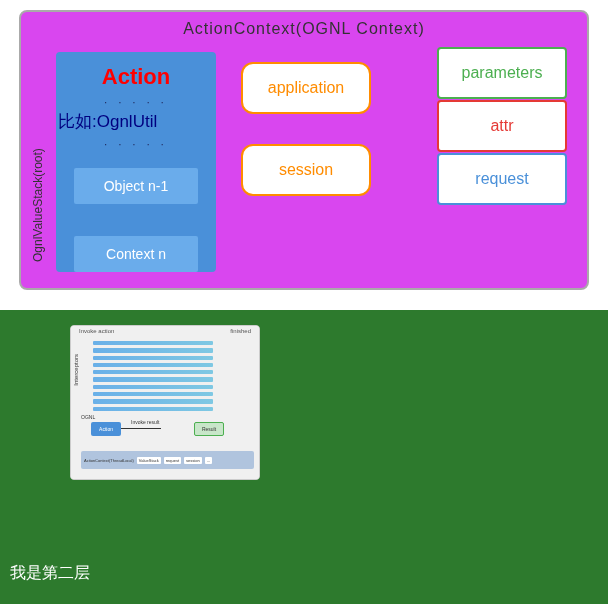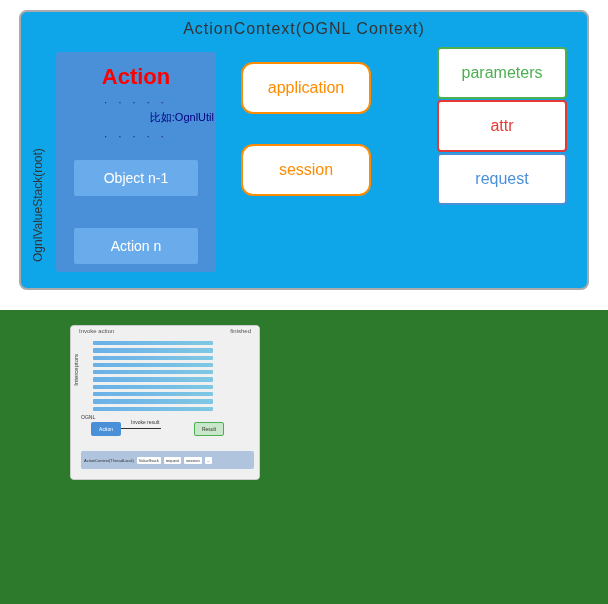--- a/index.html
+++ b/index.html
@@ -19,21 +19,21 @@
       position: relative;
       padding: 10px 15px;
     }
 
     
     .diagram-container {
       width: 570px;
       height: 280px;
       border: 2px solid #aaa;
       border-radius: 8px;
-      background: #0ea5e9;
+      background: #d946ef;
       position: relative;
       margin: 0 auto;
     }
 
     
     .diagram-title {
       text-align: center;
       font-size: 16px;
       color: #333;
       padding-top: 8px;
@@ -67,22 +67,22 @@
     .dots-line {
       text-align: center;
       color: #1a1a4a;
       font-size: 10px;
       letter-spacing: 4px;
       padding: 2px 0;
       flex-shrink: 0;
     }
 
     .example-label {
-      text-align: right;
-      font-size: 11px;
+      text-align: left;
+      font-size: 17px;
       color: #000080;
       padding: 0 0 4px 0;
       flex-shrink: 0;
       background: #4a90d9;
     }
 
     .object-box {
       background: #6aaceb;
       color: #fff;
       text-align: center;
@@ -355,21 +355,21 @@
     <div class="diagram-title">ActionContext(OGNL Context)</div>
 
     <div class="ognl-vertical-text">OgnlValueStack(root)</div>
 
     <div class="ognl-stack-container">
       <div class="action-box">Action</div>
       <div class="dots-line">· · · · ·</div>
       <div class="example-label">比如:OgnlUtil</div>
       <div class="dots-line">· · · · ·</div>
       <div class="object-box">Object n-1</div>
-      <div class="object-box">Action n</div>
+      <div class="object-box">Context n</div>
     </div>
 
     <div class="center-boxes">
       <div class="center-box application">application</div>
       <div class="center-box session">session</div>
     </div>
 
     <div class="right-boxes">
       <div class="right-box parameters">parameters</div>
       <div class="right-box attr">attr</div>
@@ -413,13 +413,14 @@
           <span class="mini-context-label">ActionContext(ThreadLocal)</span>
           <span class="mini-context-item">ValueStack</span>
           <span class="mini-context-item">request</span>
           <span class="mini-context-item">session</span>
           <span class="mini-context-item">...</span>
         </div>
       </div>
     </div>
   </div>
 
+  <div class="second-layer-label">我是第二层</div>
 </div>
 
 </body></html>

